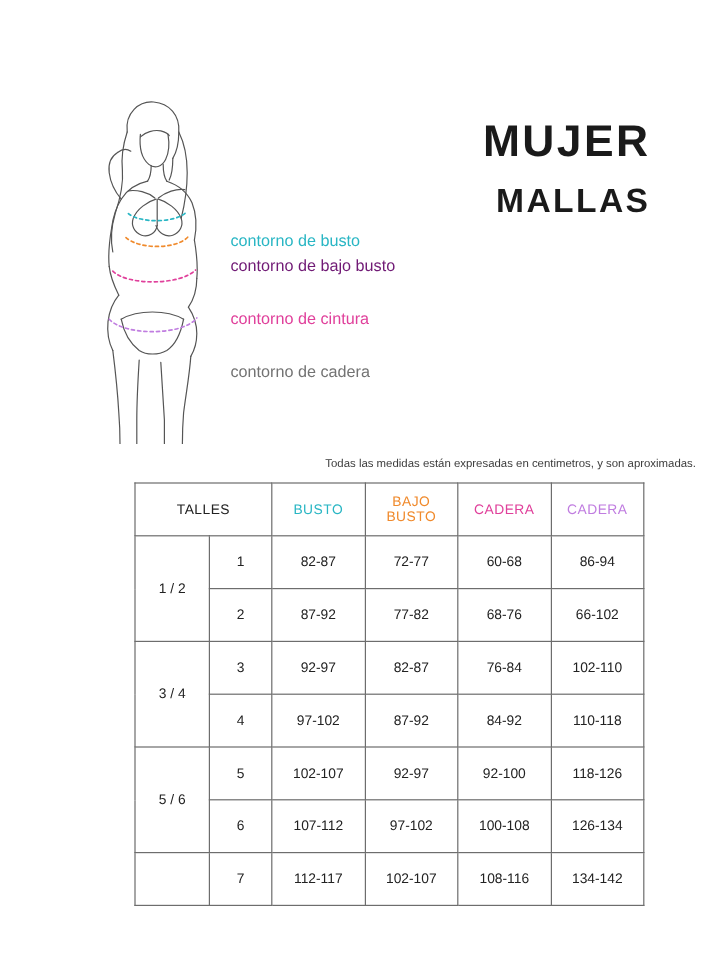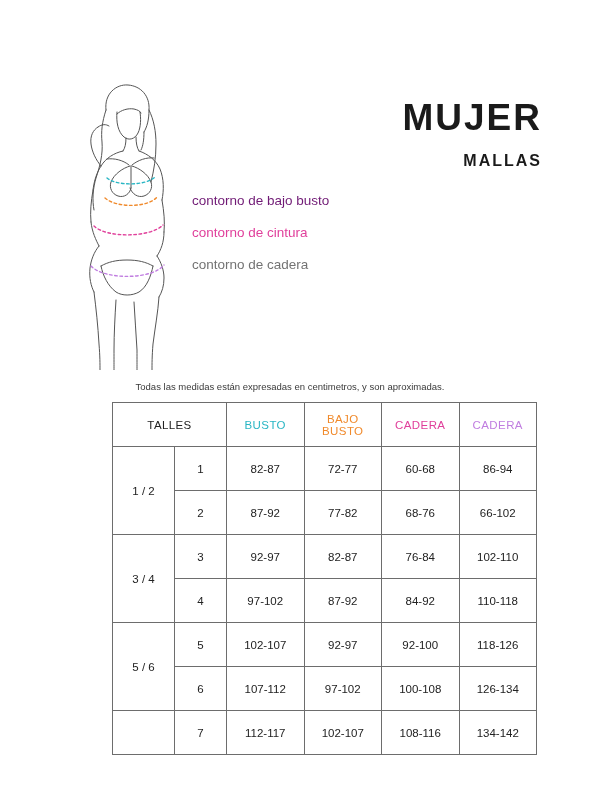--- a/index.html
+++ b/index.html
@@ -31,21 +31,21 @@
     margin-top: 41px;
   }
   .main-title {
     font-size: 37px;
     font-weight: bold;
     letter-spacing: 2px;
     color: #1a1a1a;
     line-height: 1;
   }
   .sub-title {
-    font-size: 16px;
+    font-size: 28px;
     font-weight: bold;
     letter-spacing: 2px;
     color: #1a1a1a;
     margin-top: 16px;
   }
 
   
   .figure-wrap {
     position: absolute;
     left: 44px;
@@ -61,29 +61,29 @@
   .legend {
     position: absolute;
     left: 192px;
     top: 190px;
   }
   .legend-item {
     font-size: 13.5px;
     line-height: 21px;
     white-space: nowrap;
   }
-  .legend-item.sp { margin-top: 11px; }
+  .legend-item.sp { margin-top: 23px; }
 
   
   .note {
     position: absolute;
     top: 381px;
     left: 0;
     width: 580px;
-    text-align: center;
+    text-align: right;
     font-size: 9.5px;
     color: #3a3a3a;
   }
 
   
   .table-wrap {
     position: absolute;
     left: 88px;
     top: 402px;
     width: 424px;
@@ -187,20 +187,23 @@
       <g fill="none" stroke-width="1.4" stroke-dasharray="2.6 2.6" stroke-linecap="round">
         <path d="M63 108 C72 116, 102 116, 111 107" stroke="#29b6c4"></path>
         <path d="M61 128 C72 138, 104 138, 113 127" stroke="#f08a2c"></path>
         <path d="M50 156 C62 168, 106 168, 119 155" stroke="#e0409b"></path>
         <path d="M47 196 C60 210, 108 210, 120 195" stroke="#c07de0"></path>
       </g>
     </svg>
   </div>
 
   <div class="legend">
+    <div class="legend-item" style="color:#29b6c4">
+      <span>contorno de busto</span>
+    </div>
     <div class="legend-item" style="color:#701a75">
       <span>contorno de bajo busto</span>
     </div>
     <div class="legend-item sp" style="color:#e0409b">
       <span>contorno de cintura</span>
     </div>
     <div class="legend-item sp" style="color:#737373">
       <span>contorno de cadera</span>
     </div>
   </div>

